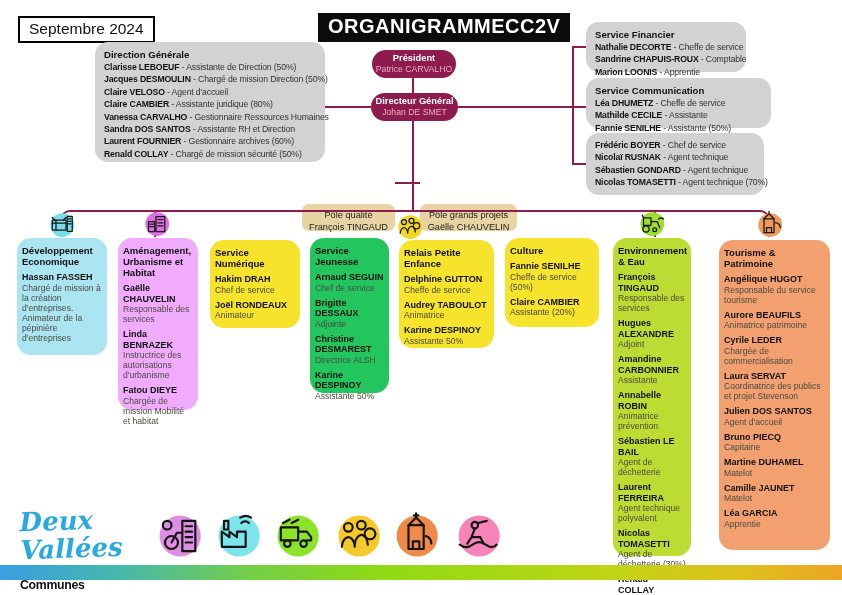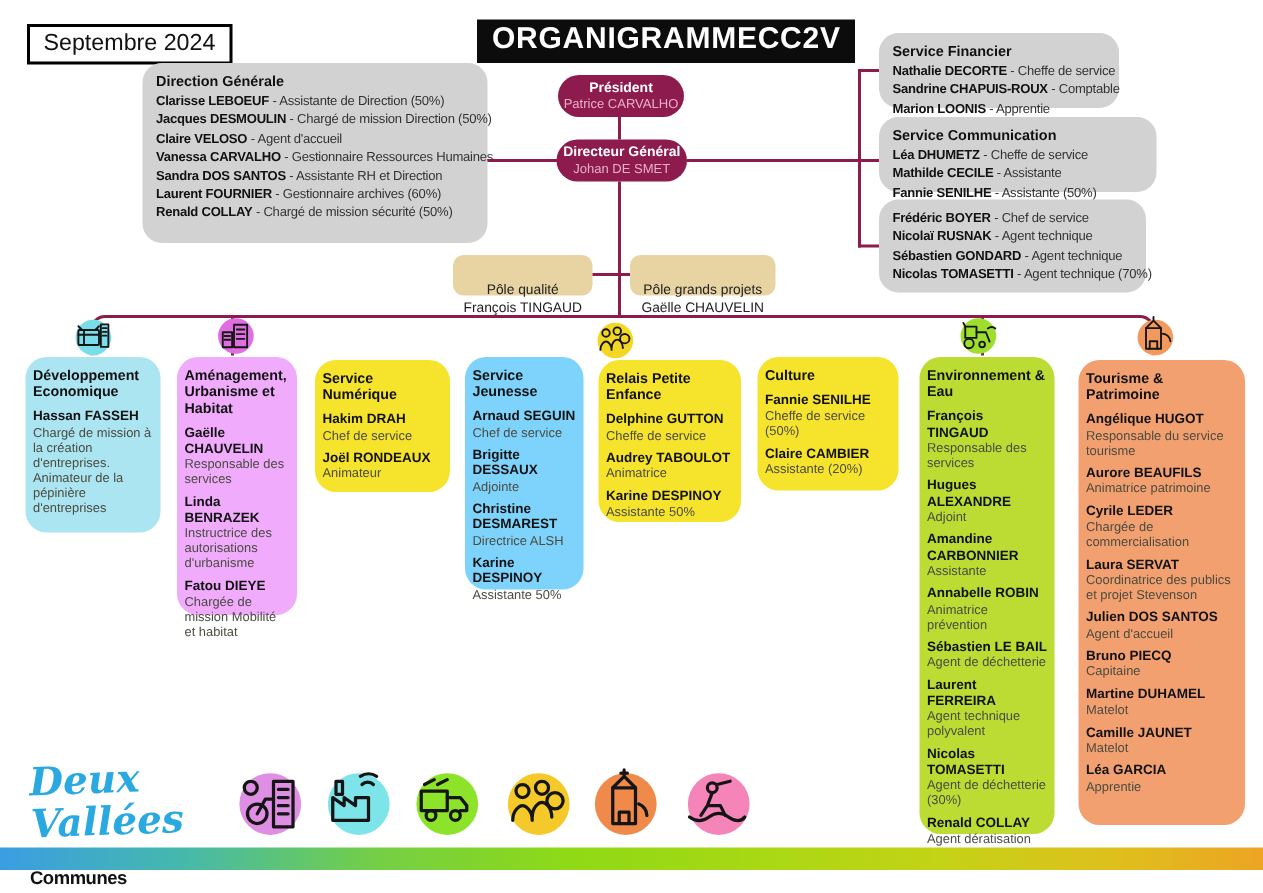--- a/index.html
+++ b/index.html
@@ -26,21 +26,21 @@
   
   .pill{position:absolute;background:#8e1b4d;border-radius:15px;color:#fff;text-align:center;
         box-sizing:border-box;padding-top:3px;}
   .pill-president{left:372px;top:50px;width:84px;height:28px;}
   .pill-dg{left:371px;top:93px;width:87px;height:28px;}
   .pill-title{font-weight:bold;font-size:9.3px;line-height:11px;}
   .pill-name{font-size:8.7px;line-height:11px;color:#e9aec7;}
 
   
   .pole{position:absolute;background:#e8d4a2;border-radius:7px;text-align:center;
-        font-size:9.2px;line-height:11.5px;box-sizing:border-box;padding-top:18px;color:#222;}
+        font-size:9.2px;line-height:11.5px;box-sizing:border-box;padding-top:6px;color:#222;margin-top:34px;}
   .pole-0{left:302px;top:170px;width:93px;height:27px;}
   .pole-1{left:420px;top:170px;width:97px;height:27px;}
 
   
   .connector{position:absolute;background:#8e1b4d;}
   .bracket{position:absolute;left:60px;top:210px;width:710px;height:27px;
            border:2px solid #8e1b4d;border-bottom:none;border-radius:10px 10px 0 0;
            box-sizing:border-box;background:transparent;}
 
   
@@ -48,21 +48,21 @@
   .svc-title{font-weight:bold;font-size:9.5px;line-height:11px;color:#111;}
   .member{margin-top:5px;}
   .m-name{font-size:9px;font-weight:bold;line-height:10.5px;color:#111;}
   .m-role{font-size:8.6px;line-height:10px;color:#4b4b40;}
   .svc-0{left:17px;top:238px;width:90px;height:117px;}
   .svc-1{left:118px;top:238px;width:80px;height:172px;}
   .svc-2{left:210px;top:240px;width:90px;height:88px;}
   .svc-3{left:310px;top:238px;width:79px;height:155px;}
   .svc-4{left:399px;top:240px;width:95px;height:108px;}
   .svc-5{left:505px;top:238px;width:94px;height:89px;}
-  .svc-6{left:613px;top:238px;width:90px;height:318px;}
+  .svc-6{left:613px;top:238px;width:78px;height:318px;}
   .svc-7{left:719px;top:240px;width:111px;height:310px;}
 
   
   .hicon{position:absolute;width:34px;height:30px;}
   .hicon svg{width:34px;height:30px;}
   .ficon{position:absolute;width:52px;height:52px;top:510px;}
   .ficon svg{width:52px;height:52px;}
 
   
   .logo{position:absolute;left:20px;top:506px;width:130px;}
@@ -80,20 +80,21 @@
 
   <div class="date-box">Septembre 2024</div>
   <div class="title-box">ORGANIGRAMMECC2V</div>
 
   <div class="gbox dgbox">
     <div class="g-title">Direction Générale</div>
     <div id="dg-members">
         <div class="g-line"><b>Clarisse LEBOEUF</b> - Assistante de Direction (50%)</div>
         <div class="g-line"><b>Jacques DESMOULIN</b> - Chargé de mission Direction (50%)</div>
         <div class="g-line"><b>Claire VELOSO</b> - Agent d'accueil</div>
+        <div class="g-line"><b>Claire CAMBIER</b> - Assistante juridique (80%)</div>
         <div class="g-line"><b>Vanessa CARVALHO</b> - Gestionnaire Ressources Humaines</div>
         <div class="g-line"><b>Sandra DOS SANTOS</b> - Assistante RH et Direction</div>
         <div class="g-line"><b>Laurent FOURNIER</b> - Gestionnaire archives (60%)</div>
         <div class="g-line"><b>Renald COLLAY</b> - Chargé de mission sécurité (50%)</div>
       </div>
   </div>
 
   <div class="pill pill-president">
     <div class="pill-title">Président</div>
     <div class="pill-name">Patrice CARVALHO</div>
@@ -214,21 +215,21 @@
       <div class="svc-title">Service Numérique</div>
       <div class="member">
         <div class="m-name">Hakim DRAH</div>
         <div class="m-role">Chef de service</div>
       </div>
       <div class="member">
         <div class="m-name">Joël RONDEAUX</div>
         <div class="m-role">Animateur</div>
       </div>
     </div>
-  <div class="svc svc-3" id="svc-3" style="background: #7dd3fc;">
+  <div class="svc svc-3" id="svc-3" style="background: #22c55e;">
       <div class="svc-title">Service Jeunesse</div>
       <div class="member">
         <div class="m-name">Arnaud SEGUIN</div>
         <div class="m-role">Chef de service</div>
       </div>
       <div class="member">
         <div class="m-name">Brigitte DESSAUX</div>
         <div class="m-role">Adjointe</div>
       </div>
       <div class="member">

